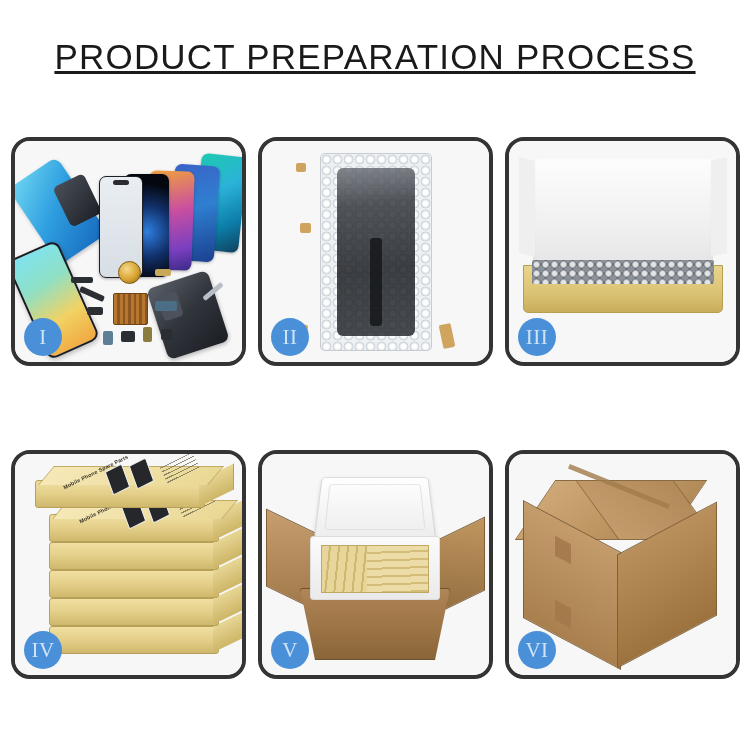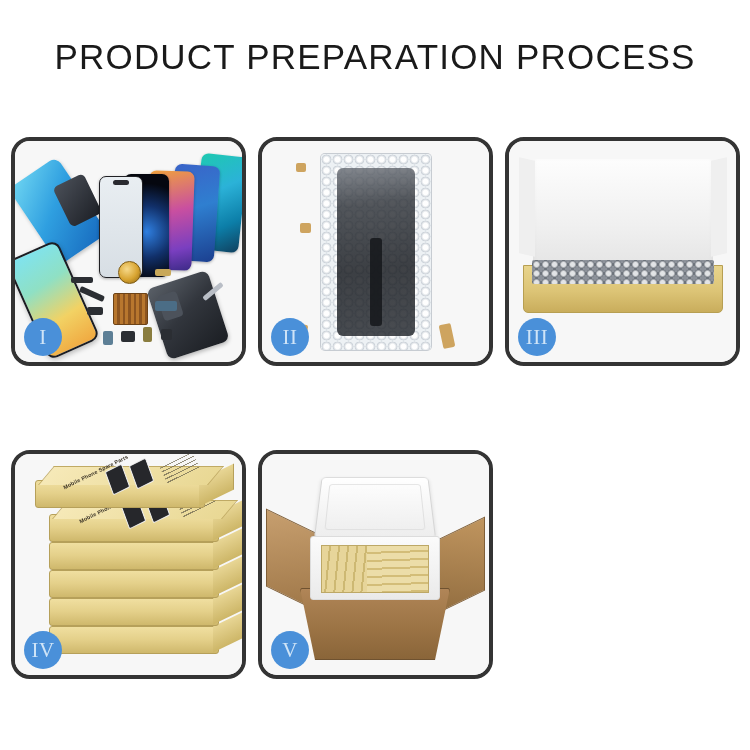--- a/index.html
+++ b/index.html
@@ -17,20 +17,21 @@
 
   
   .header { padding-top: 38px; text-align: center; }
   .title {
     font-size: 35px;
     letter-spacing: 1.2px;
     font-weight: 400;
     color: #1a1a1a;
     line-height: 1.1;
     white-space: nowrap;
+    text-decoration: underline;
   }
   .subtitle {
     margin-top: 11px;
     font-size: 14.5px;
     color: #262626;
     letter-spacing: .1px;
     white-space: nowrap;
   }
 
   
@@ -392,14 +393,26 @@
       <div class="flapR"></div>
       <div class="foamlid"></div>
       <div class="carton"></div>
       <div class="foambox">
         <div class="inner"></div>
       </div>
     </div>
     <div class="badge">V</div>
   </div>
 
+  <div class="panel p6">
+    <div class="panel-stage">
+      <div class="box-top"></div>
+      <div class="box-top2"></div>
+      <div class="seam"></div>
+      <div class="box-front"></div>
+      <div class="box-side"></div>
+      <div class="tape2 tp1"></div>
+      <div class="tape2 tp2"></div>
+    </div>
+    <div class="badge">VI</div>
+  </div>
 
 </div>
 
 </body></html>

